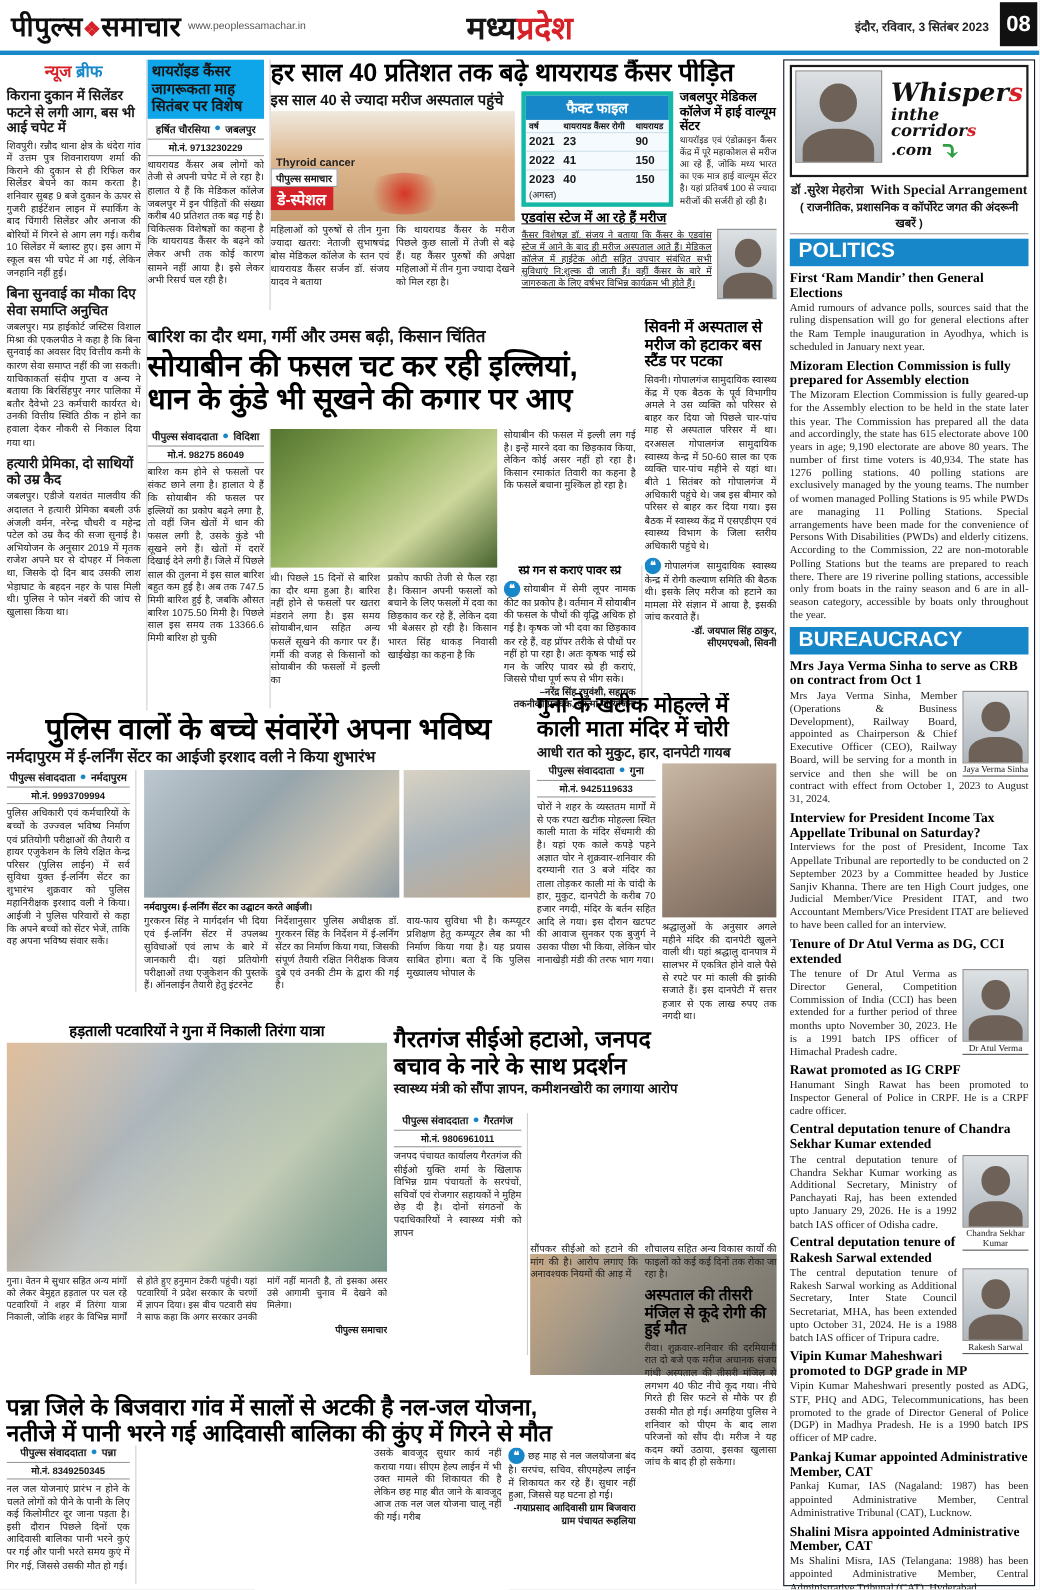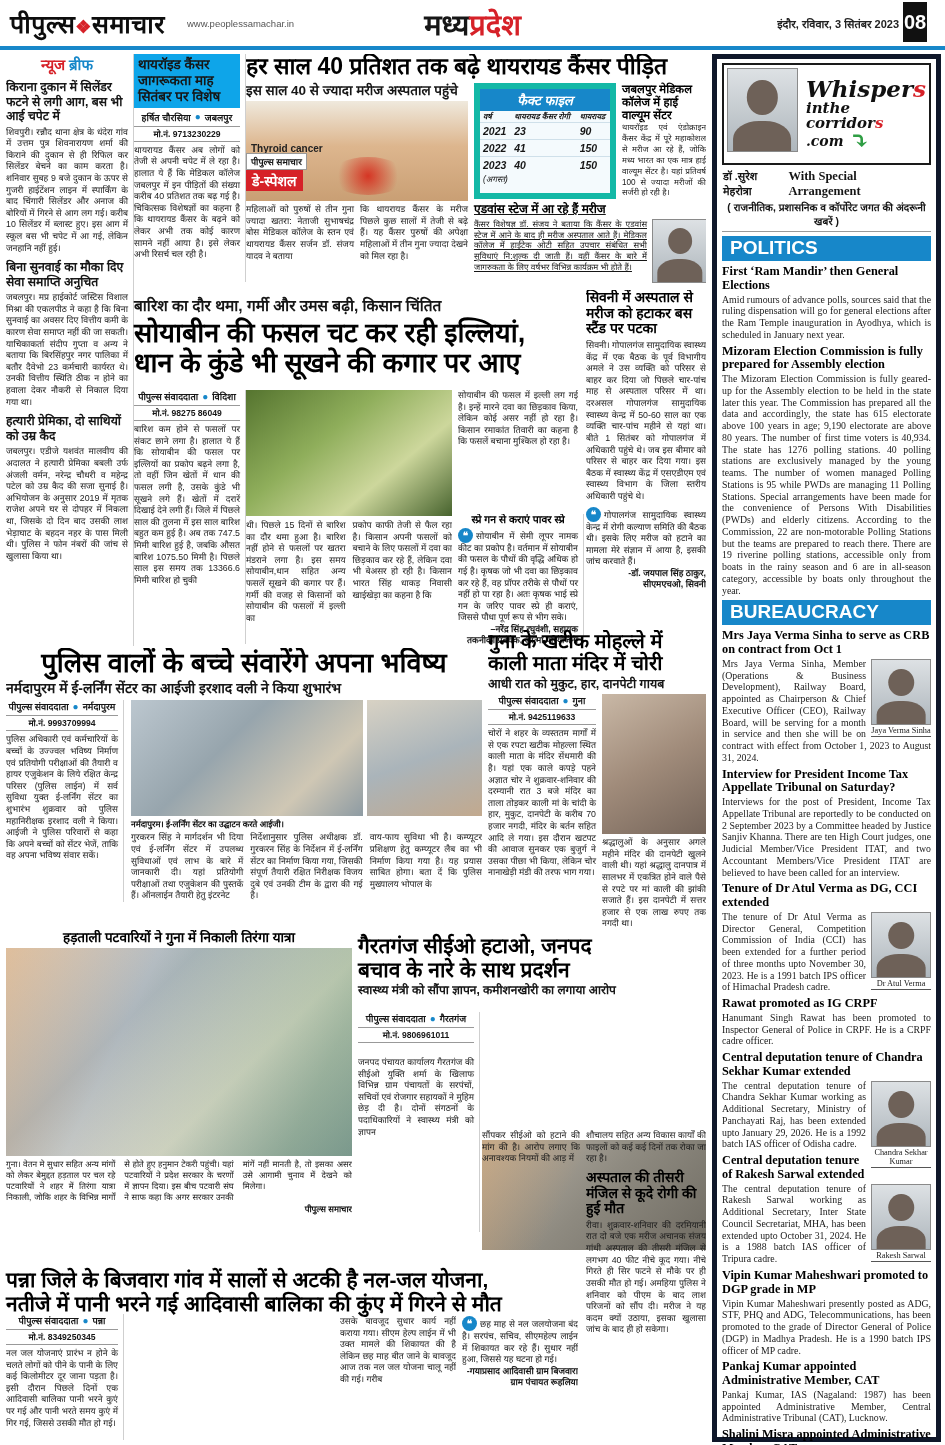--- a/index.html
+++ b/index.html
@@ -3,25 +3,25 @@
 <meta charset="utf-8">
 <style>
   html,body{margin:0;padding:0;background:#e9e9e9;font-family:"Liberation Sans",sans-serif;}
   #page{position:relative;width:945px;height:1445px;background:#fff;overflow:hidden;margin:0 auto;color:#161616;}
   .abs{position:absolute;}
   .ctr{text-align:center;}
   
   #mast{left:0;top:0;width:945px;height:46px;border-bottom:4px solid #1787c9;display:flex;align-items:center;}
   .logo{font-size:25px;font-weight:bold;color:#0d0d0d;margin-left:10px;letter-spacing:.5px;}
   .logo .pin{color:#d62128;font-size:18px;}
-  .website{font-size:9.5px;color:#555;margin-left:22px;}
+  .website{font-size:9.5px;color:#555;margin-left:6px;}
   .edition{position:absolute;left:50%;transform:translateX(-50%);font-size:29px;font-weight:bold;}
   .edition .red{color:#d62128;}
   .dateline{position:absolute;right:46px;font-size:11px;font-weight:bold;color:#222;}
-  .pgnum{position:absolute;right:18px;top:2px;width:24px;height:40px;background:#111;color:#fff;font-size:20px;font-weight:bold;display:flex;align-items:center;justify-content:center;}
+  .pgnum{position:absolute;right:2px;top:2px;width:34px;height:40px;background:#111;color:#fff;font-size:20px;font-weight:bold;display:flex;align-items:center;justify-content:center;}
   
   .hbody{font-size:8.8px;line-height:1.32;color:#1b1b1b;text-align:justify;}
   .hl{font-weight:bold;color:#000;line-height:1.12;}
   .kicker{font-weight:bold;font-size:15.5px;}
   .subhead{font-weight:bold;font-size:13.5px;line-height:1.15;}
   .byline{font-weight:bold;font-size:9.3px;display:flex;align-items:center;justify-content:center;gap:4px;}
   .byline .dot{color:#1787c9;font-size:10px;line-height:1;}
   .phone{font-size:8.6px;font-weight:bold;text-align:center;border-top:1px solid #999;border-bottom:1px solid #999;padding:1px 0;margin-top:2px;}
   .col3{column-count:3;column-gap:9px;}
   .vr{border-right:1px solid #cfcfcf;padding-right:5px;}
@@ -38,51 +38,51 @@
   .portrait{position:relative;background:linear-gradient(180deg,#dde1e4,#aeb6bc);overflow:hidden;border:1px solid #8a8a8a;}
   .portrait::before{content:"";position:absolute;top:14%;left:50%;transform:translateX(-50%);width:44%;height:42%;border-radius:50%;background:#6e6158;}
   .portrait::after{content:"";position:absolute;bottom:-12%;left:50%;transform:translateX(-50%);width:84%;height:48%;border-radius:45% 45% 0 0;background:#6e6158;}
   .caption{font-size:8.4px;font-weight:bold;color:#111;}
   
   .spec-head{background:#0ea5e9;font-weight:bold;font-size:13.5px;line-height:1.18;padding:3px 4px;}
   .badge{position:absolute;left:0;bottom:10px;display:flex;flex-direction:column;align-items:flex-start;}
   .badge .bt{background:#fff;font-weight:bold;font-size:9px;padding:1px 4px;border:1px solid #999;}
   .badge .bb{background:#d62128;color:#fff;font-weight:bold;font-size:14px;padding:1px 6px;}
   .ph-label{position:absolute;left:5px;top:42%;font-weight:bold;font-size:10px;color:#222;}
-  .ff{border:6px solid #14b8a6;background:#f4fafd;font-style:italic;}
+  .ff{border:4px solid #14b8a6;background:#f4fafd;}
   .ff-title{background:#1787c9;color:#fff;font-weight:bold;font-size:13px;text-align:center;padding:2px 0;}
   .ff table{width:100%;border-collapse:collapse;}
   .ff th{font-size:7.8px;text-align:left;padding:2px 3px 1px;vertical-align:bottom;line-height:1.1;}
   .ff td{font-size:10.5px;font-weight:bold;padding:2px 3px;border-top:1px solid #cfe0ea;}
   .ff-note{font-size:8.4px;padding:0 3px 2px;}
   
   .qicon{display:inline-block;width:15px;height:15px;border-radius:50%;background:#1787c9;color:#fff;font-size:10px;line-height:15px;text-align:center;font-weight:bold;margin-right:3px;}
   .quote{font-size:8.8px;line-height:1.32;text-align:justify;}
   .qattr{font-size:8.8px;font-weight:bold;text-align:right;line-height:1.25;}
   
-  #rail{left:712px;top:54px;width:229px;height:1388px;border:5px solid #0f172a;padding:4px 5px;box-sizing:border-box;font-family:"Liberation Serif",serif;}
+  #rail{left:712px;top:54px;width:229px;height:1388px;border:1px solid #0f172a;padding:4px 5px;box-sizing:border-box;font-family:"Liberation Serif",serif;}
   .wh-box{border:2px solid #1a1a1a;display:flex;gap:4px;padding:3px;height:92px;}
   .wh-logo{flex:1;display:flex;flex-direction:column;justify-content:center;font-family:"DejaVu Serif",serif;font-style:italic;font-weight:bold;color:#111;line-height:1.02;padding-left:4px;}
   .wl1{font-size:23px;}
   .wl2{font-size:15px;}
   .wl3{font-size:14px;display:flex;align-items:center;gap:6px;}
   .reds{color:#d62128;}
   .wh-arrow{color:#2f9e44;font-size:24px;font-style:normal;line-height:.8;}
   .wh-names{display:flex;justify-content:space-between;align-items:baseline;margin:3px 1px 1px;}
   .wh-person{font-family:"Liberation Sans",sans-serif;font-weight:bold;font-size:11px;}
   .wh-arr{font-weight:bold;font-size:12.5px;}
   .wh-tag{font-weight:bold;font-size:10.3px;text-align:center;font-family:"Liberation Sans",sans-serif;border-bottom:1px solid #999;padding-bottom:3px;margin-bottom:2px;}
   .bar{background:#1787c9;color:#fff;font-family:"Liberation Sans",sans-serif;font-weight:bold;font-size:19px;padding:1px 8px 2px;margin:4px 0 2px;}
   .rhead{font-weight:bold;font-size:12.3px;line-height:1.12;margin:4px 0 1px;color:#000;}
   .rbody{font-size:9.8px;line-height:1.2;text-align:justify;color:#1a1a1a;}
   .rphoto{float:right;width:60px;margin:1px 0 2px 5px;text-align:center;}
   .rphoto .portrait{width:58px;height:64px;margin:0 auto;}
   .pcap{font-size:8.3px;line-height:1.1;border-bottom:1px solid #555;padding:1px 0;}
   
-  .nb-title{font-size:15px;font-weight:bold;text-align:center;margin-bottom:4px;font-family:Liberation Serif, serif;}
+  .nb-title{font-size:15px;font-weight:bold;text-align:center;margin-bottom:4px;}
   .nb-title .r{color:#d62128;}
   .nb-title .bl{color:#1787c9;}
   .nb-head{font-weight:bold;font-size:12.3px;line-height:1.18;margin:6px 0 3px;}
 </style>
 </head>
 <body>
 
 <div id="page">
 
   <div id="mast" class="abs">
@@ -299,21 +299,21 @@
     <div class="hl" style="font-size:21px;">बचाव के नारे के साथ प्रदर्शन</div>
     <div class="subhead" style="font-size:12px;margin-top:3px;">स्वास्थ्य मंत्री को सौंपा ज्ञापन, कमीशनखोरी का लगाया आरोप</div>
   </div>
   <div class="abs vr" style="left:358px;top:1012px;width:116px;height:220px;overflow:hidden;">
     <div class="byline">
       <span>पीपुल्स संवाददाता</span>
       <span class="dot">●</span>
       <span>गैरतगंज</span>
     </div>
     <div class="phone">मो.नं. 9806961011</div>
-    <div class="hbody" style="margin-top:14px;">जनपद पंचायत कार्यालय गैरतगंज की सीईओ युक्ति शर्मा के खिलाफ विभिन्न ग्राम पंचायतों के सरपंचों, सचिवों एवं रोजगार सहायकों ने मुहिम छेड़ दी है। दोनों संगठनों के पदाधिकारियों ने स्वास्थ्य मंत्री को ज्ञापन</div>
+    <div class="hbody" style="margin-top:3px;">जनपद पंचायत कार्यालय गैरतगंज की सीईओ युक्ति शर्मा के खिलाफ विभिन्न ग्राम पंचायतों के सरपंचों, सचिवों एवं रोजगार सहायकों ने मुहिम छेड़ दी है। दोनों संगठनों के पदाधिकारियों ने स्वास्थ्य मंत्री को ज्ञापन</div>
   </div>
   <div class="abs ph ph-protest" style="left:482px;top:1014px;width:224px;height:110px;"></div>
   <div class="abs" style="left:482px;top:1130px;width:98px;height:100px;overflow:hidden;">
     <div class="hbody">सौंपकर सीईओ को हटाने की मांग की है। आरोप लगाए कि अनावश्यक नियमों की आड़ में</div>
   </div>
 
   <div class="abs" style="left:586px;top:1130px;width:120px;height:310px;overflow:hidden;">
     <div class="hbody">शौचालय सहित अन्य विकास कार्यों की फाइलों को कई कई दिनों तक रोका जा रहा है।</div>
     <div class="hl" style="font-size:14px;margin-top:5px;">अस्पताल की तीसरी मंजिल से कूदे रोगी की हुई मौत</div>
     <div class="hbody" style="margin-top:3px;">रीवा। शुक्रवार-शनिवार की दरमियानी रात दो बजे एक मरीज अचानक संजय गांधी अस्पताल की तीसरी मंजिल से लगभग 40 फीट नीचे कूद गया। नीचे गिरते ही सिर फटने से मौके पर ही उसकी मौत हो गई। अमहिया पुलिस ने शनिवार को पीएम के बाद लाश परिजनों को सौंप दी। मरीज ने यह कदम क्यों उठाया, इसका खुलासा जांच के बाद ही हो सकेगा।</div>

